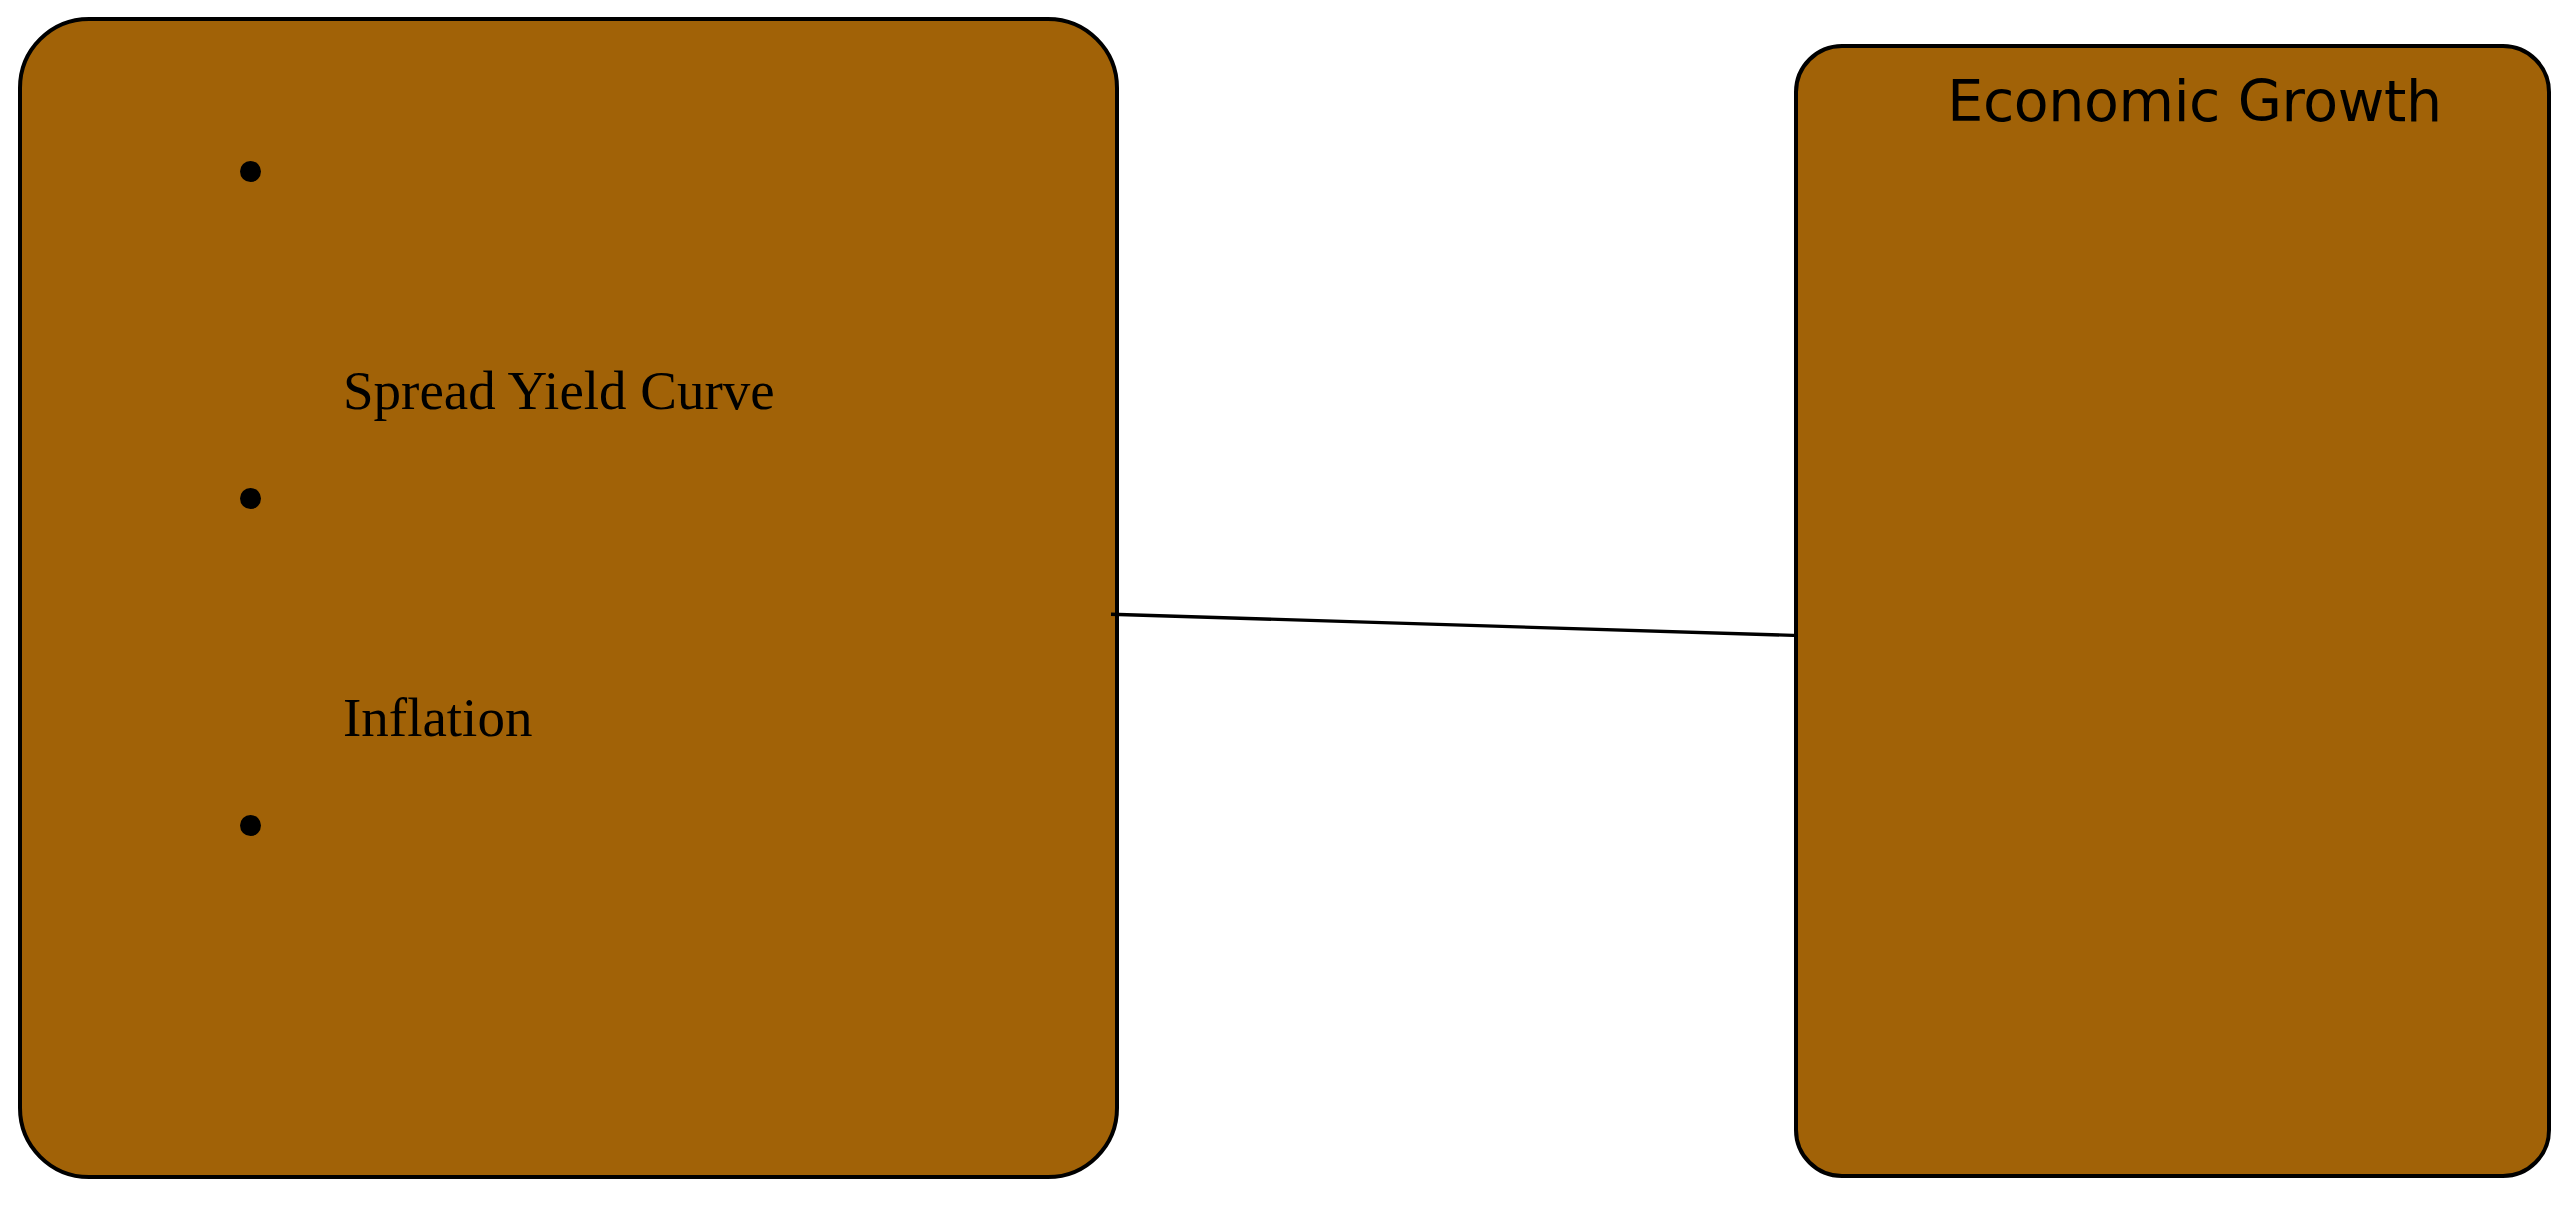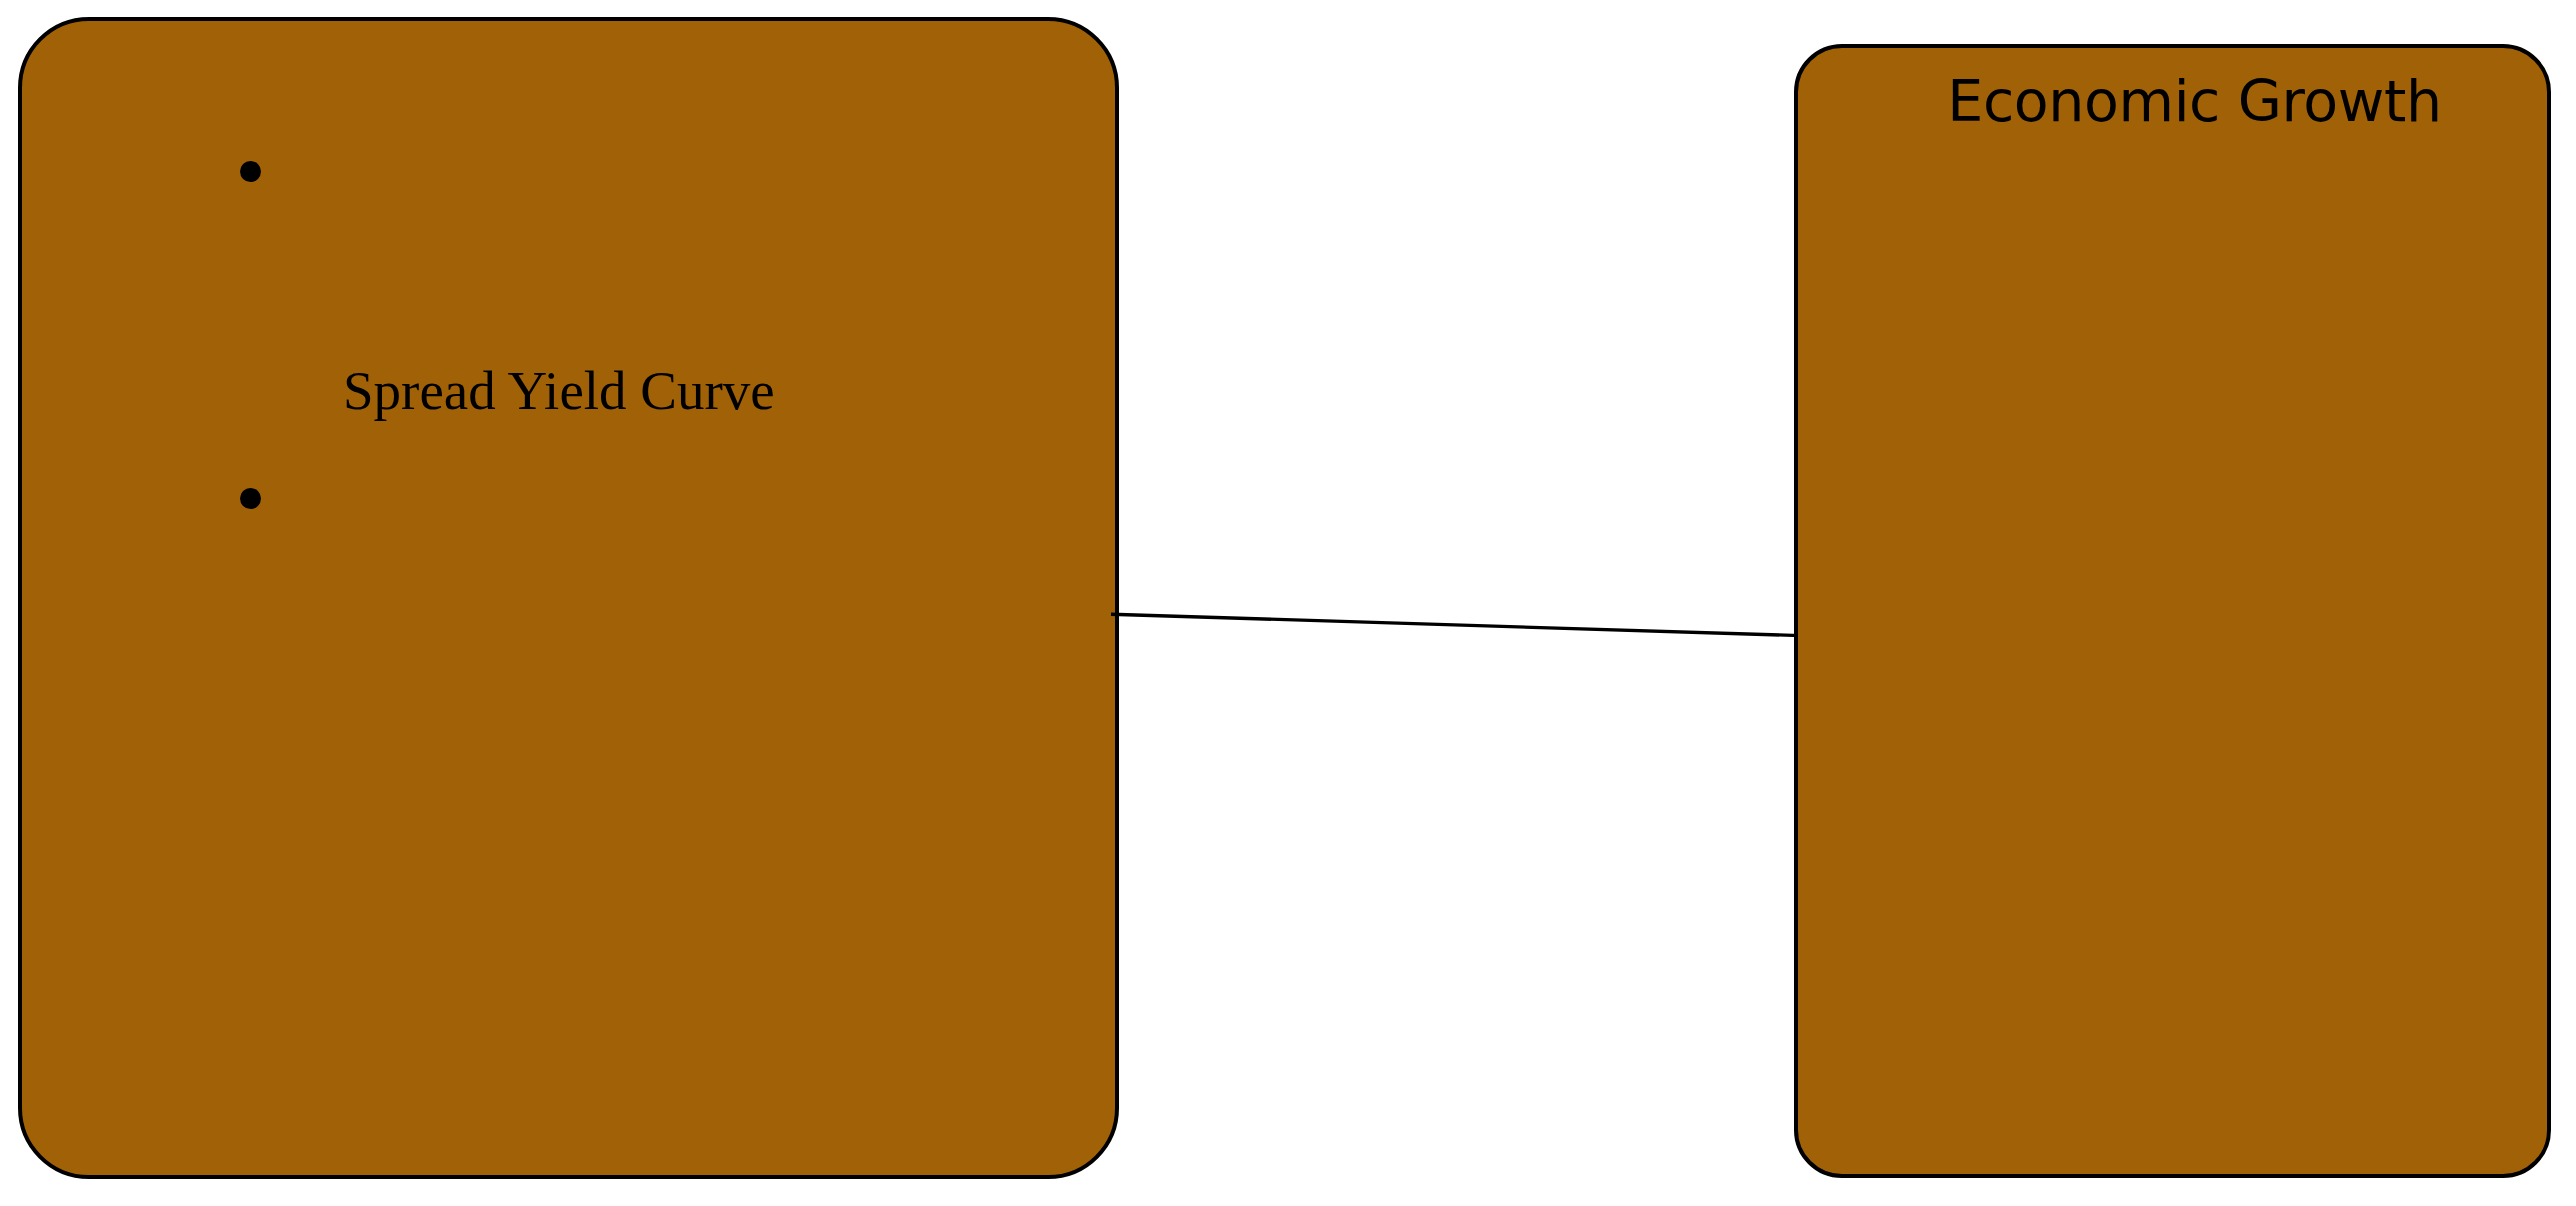--- a/index.html
+++ b/index.html
@@ -102,20 +102,24 @@
 
   <div class="node-box" id="left-box">
 
     <ul id="indicator-list">
       <li>
         <span class="bullet-dot"></span>
         <span>Spread Yield Curve</span>
       </li>
       <li>
         <span class="bullet-dot"></span>
+        <span>Inflation</span>
+      </li>
+      <li>
+        <span class="bullet-dot"></span>
         
       </li>
 
     </ul>
   </div>
 
   <svg id="flow-arrow" viewBox="0 0 870 160">
     <line x1="0" y1="56" x2="838" y2="82" stroke="#000000" stroke-width="4"></line>
     <polygon points="838,58 870,82 838,106" fill="#000000"></polygon>
   </svg>

